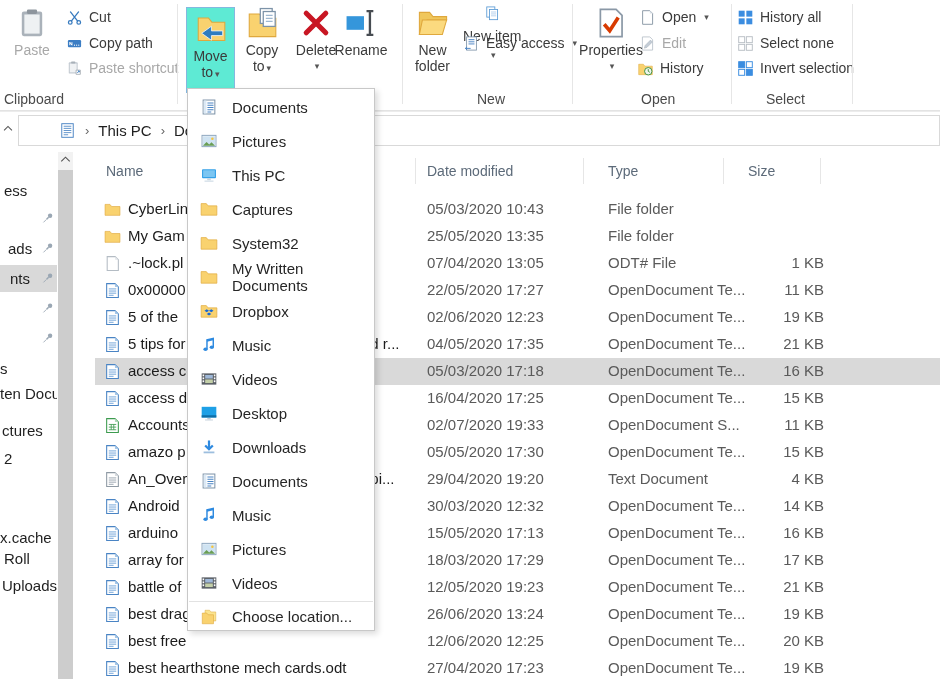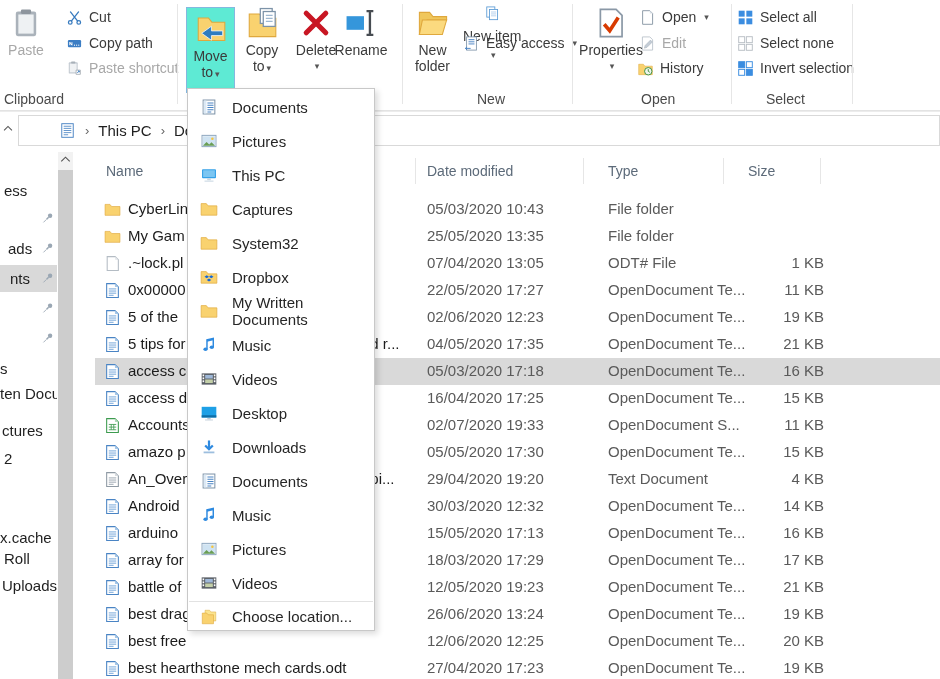--- a/index.html
+++ b/index.html
@@ -50,21 +50,21 @@
   .mi{height:34px;display:flex;align-items:center;padding-left:12px;gap:14px;font-size:15px;color:#262626;cursor:default;}
   .mi .mic{width:18px;height:18px;flex:0 0 18px;}
   .mi.choose{height:27px;}
   .msep{height:1px;background:#e2e2e2;margin:1px 1px;}
   .ic svg,.bic svg,.sic svg,.mic svg,.aic svg,.fic svg{display:block;width:100%;height:100%;}
 </style>
 </head>
 <body>
 
 <div class="ribbon">
-  <div class="bigbtn dis" style="left:0;width:52px;">
+  <div class="bigbtn dis" style="left:6px;width:52px;">
     <span class="bic ic">
         <svg viewBox="0 0 16 16" width="100%" height="100%">
           <rect x="3.2" y="2.6" width="9.6" height="11.6" rx="1" fill="#aab2ba"></rect>
           <rect x="4.4" y="4" width="7.2" height="9" fill="#eef1f3"></rect>
           <rect x="5.6" y="1.6" width="4.8" height="2.2" rx="0.7" fill="#8d959d"></rect>
         </svg>
       </span>
     <span>Paste</span>
   </div>
   <div class="smbtn" style="left:66px;top:5px;">
@@ -226,21 +226,21 @@
     <span class="sic ic">
         <svg viewBox="0 0 16 16" width="100%" height="100%">
           <g fill="#3b8de0">
             <rect x="1.6" y="1.6" width="5.6" height="5.6"></rect>
             <rect x="8.8" y="1.6" width="5.6" height="5.6"></rect>
             <rect x="1.6" y="8.8" width="5.6" height="5.6"></rect>
             <rect x="8.8" y="8.8" width="5.6" height="5.6"></rect>
           </g>
         </svg>
       </span>
-    <span>Select all</span>
+    <span>History all</span>
   </div>
   <div class="smbtn" style="left:737px;top:31px;">
     <span class="sic ic">
         <svg viewBox="0 0 16 16" width="100%" height="100%">
           <g fill="#fff" stroke="#b9bfc5" stroke-width="0.9">
             <rect x="1.6" y="1.6" width="5.6" height="5.6"></rect>
             <rect x="8.8" y="1.6" width="5.6" height="5.6"></rect>
             <rect x="1.6" y="8.8" width="5.6" height="5.6"></rect>
             <rect x="8.8" y="8.8" width="5.6" height="5.6"></rect>
           </g>
@@ -637,36 +637,36 @@
         <svg viewBox="0 0 16 16" width="100%" height="100%">
           <path d="M1 3.2h4.6l1.6 2H15v8.3H1z" fill="#f9d26f" stroke="#dfa83d" stroke-width="0.6"></path>
         </svg>
       </span>
       <span>System32</span>
     </div>
     <div class="mi">
       <span class="mic ic">
         <svg viewBox="0 0 16 16" width="100%" height="100%">
           <path d="M1 3.2h4.6l1.6 2H15v8.3H1z" fill="#f9d26f" stroke="#dfa83d" stroke-width="0.6"></path>
+        </svg>
+      </span>
+      <span>My Written Documents</span>
+    </div>
+    <div class="mi">
+      <span class="mic ic">
+        <svg viewBox="0 0 16 16" width="100%" height="100%">
+          <path d="M1 3.2h4.6l1.6 2H15v8.3H1z" fill="#f9d26f" stroke="#dfa83d" stroke-width="0.6"></path>
           <g fill="#1467d8">
             <path d="M6 6.4l2 1.3-2 1.3-2-1.3z"></path>
             <path d="M10 6.4l2 1.3-2 1.3-2-1.3z"></path>
             <path d="M8 9.3l2 1.3-2 1.3-2-1.3z"></path>
           </g>
         </svg>
       </span>
       <span>Dropbox</span>
-    </div>
-    <div class="mi">
-      <span class="mic ic">
-        <svg viewBox="0 0 16 16" width="100%" height="100%">
-          <path d="M1 3.2h4.6l1.6 2H15v8.3H1z" fill="#f9d26f" stroke="#dfa83d" stroke-width="0.6"></path>
-        </svg>
-      </span>
-      <span>My Written Documents</span>
     </div>
     <div class="mi">
       <span class="mic ic">
         <svg viewBox="0 0 16 16" width="100%" height="100%">
           <path d="M6.2 11.6V3.4l5.6-1.2v7.6" fill="none" stroke="#2e8ae0" stroke-width="1.3"></path>
           <ellipse cx="4.9" cy="11.8" rx="1.9" ry="1.5" fill="#2e8ae0"></ellipse>
           <ellipse cx="10.5" cy="10" rx="1.9" ry="1.5" fill="#2e8ae0"></ellipse>
           <path d="M6.2 3.4l5.6-1.2v1.6l-5.6 1.2z" fill="#2e8ae0"></path>
         </svg>
       </span>

